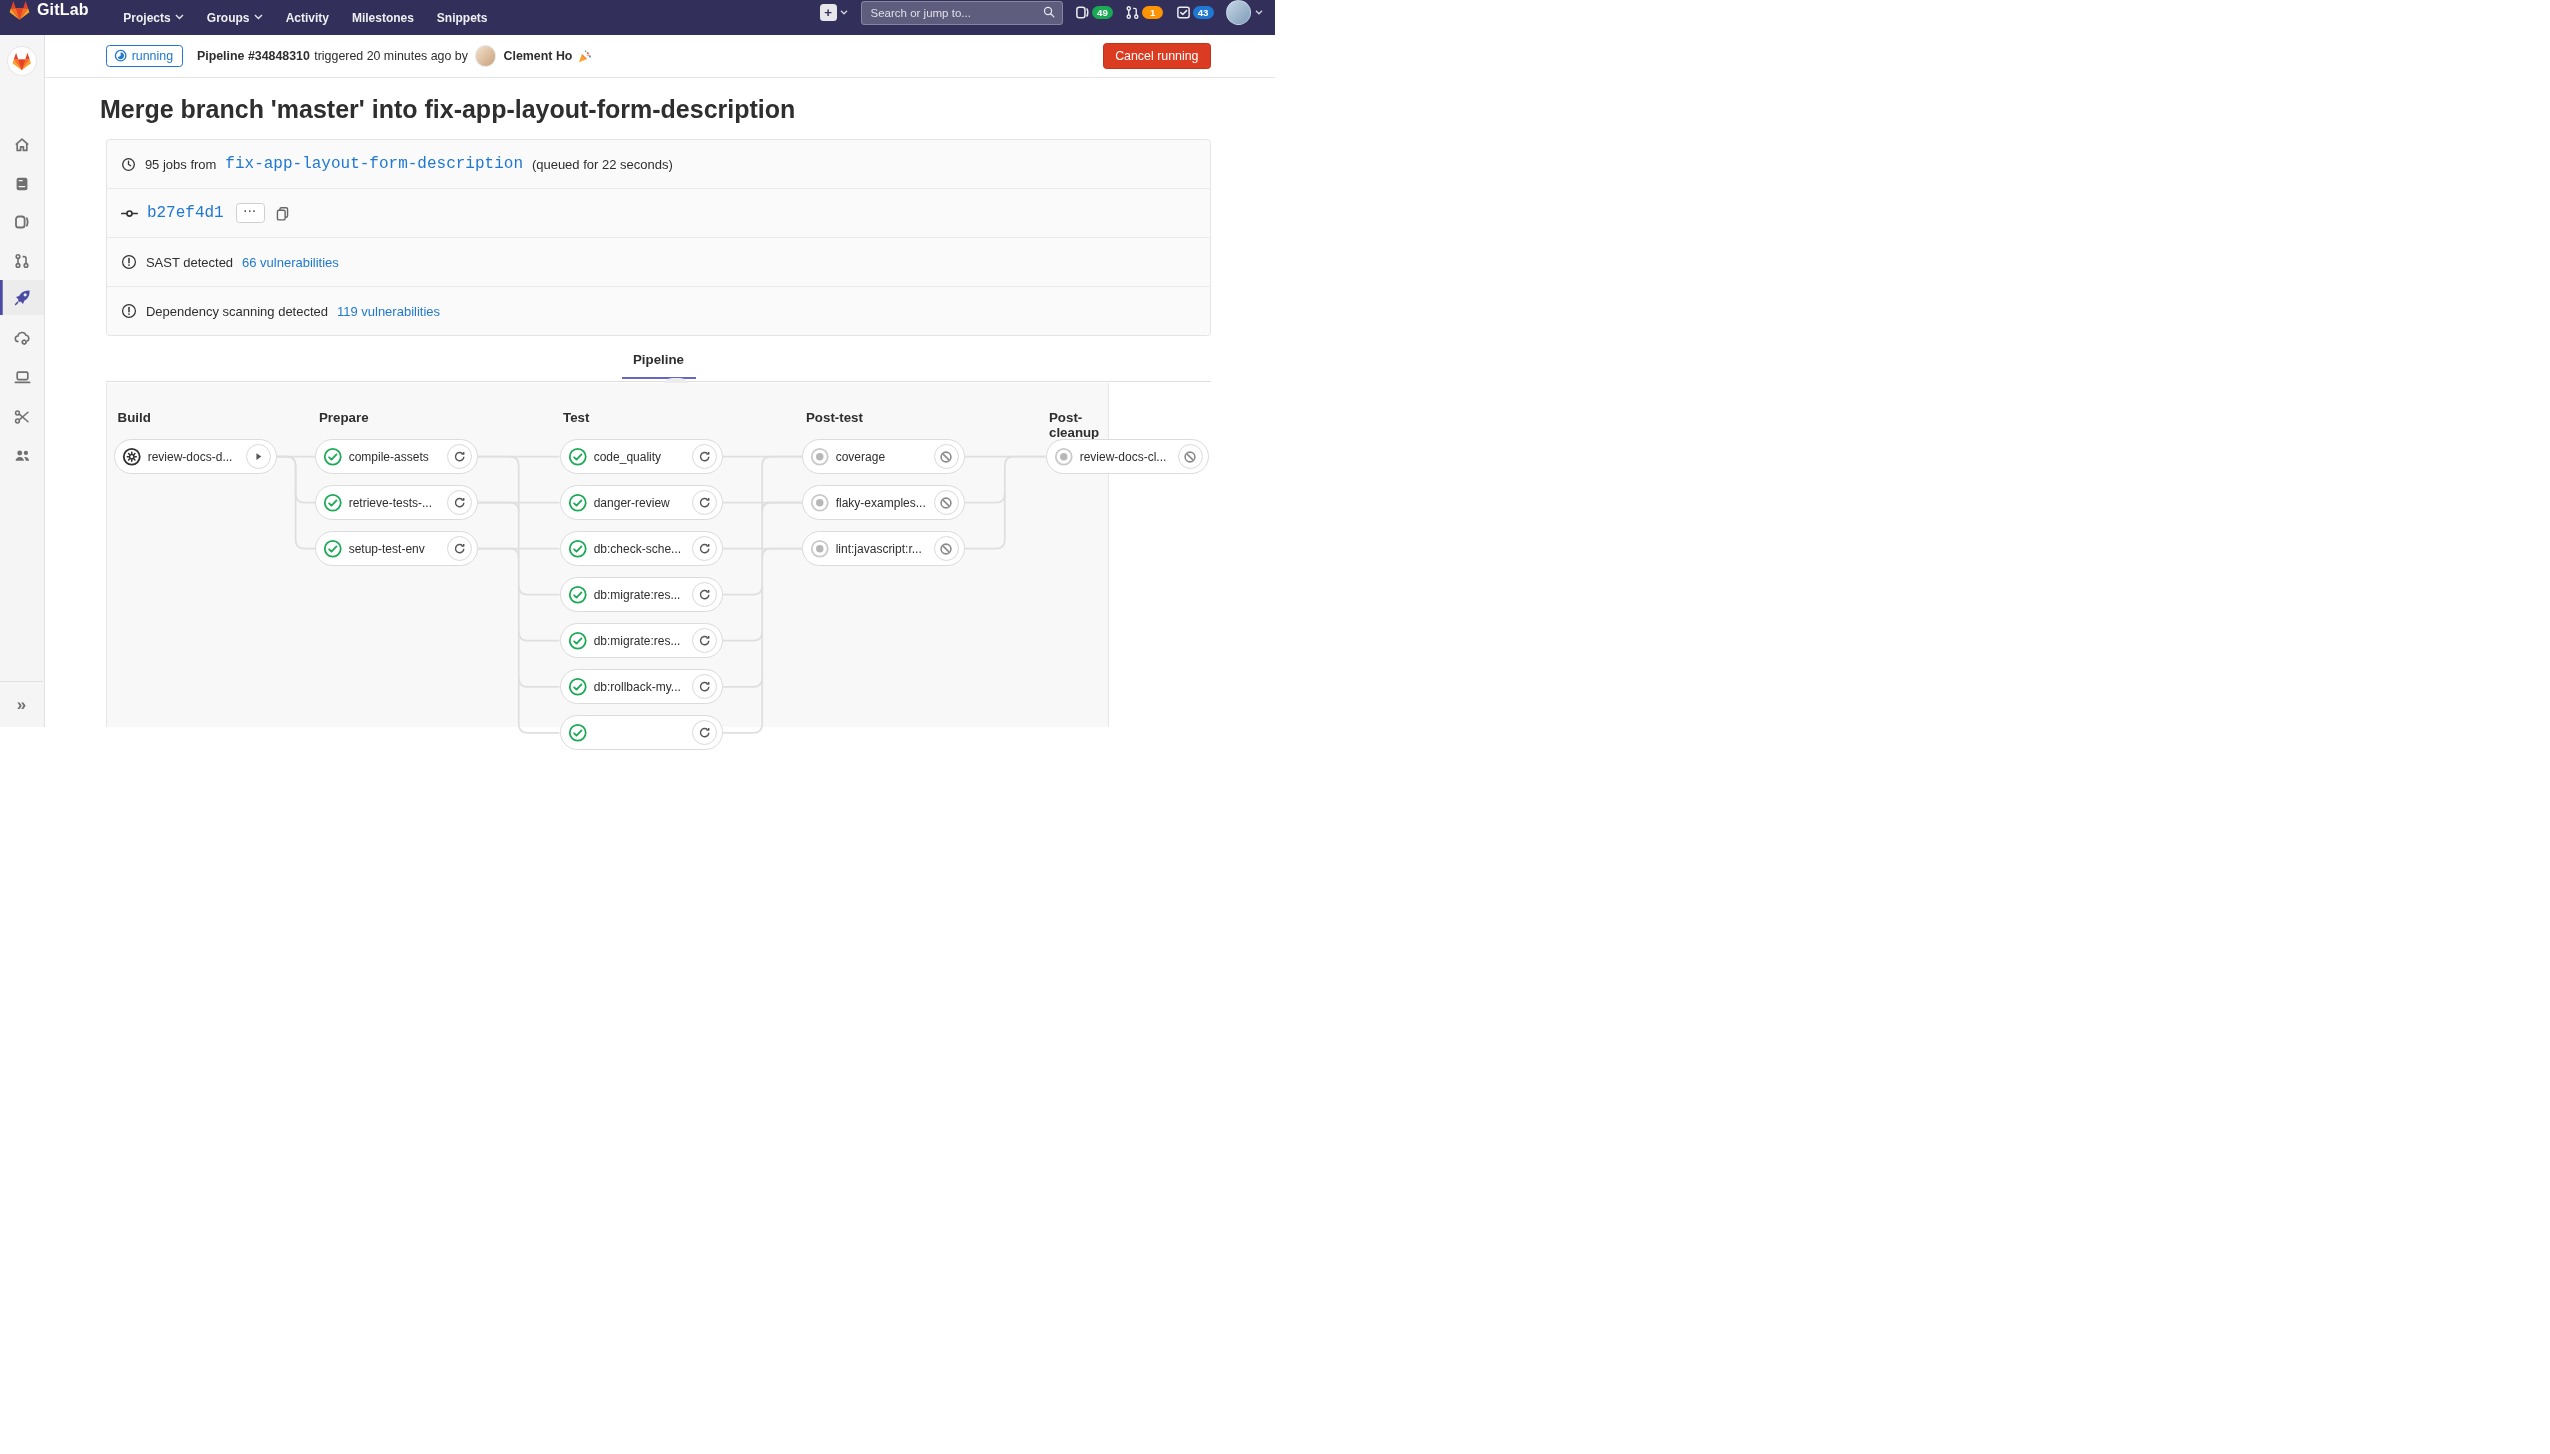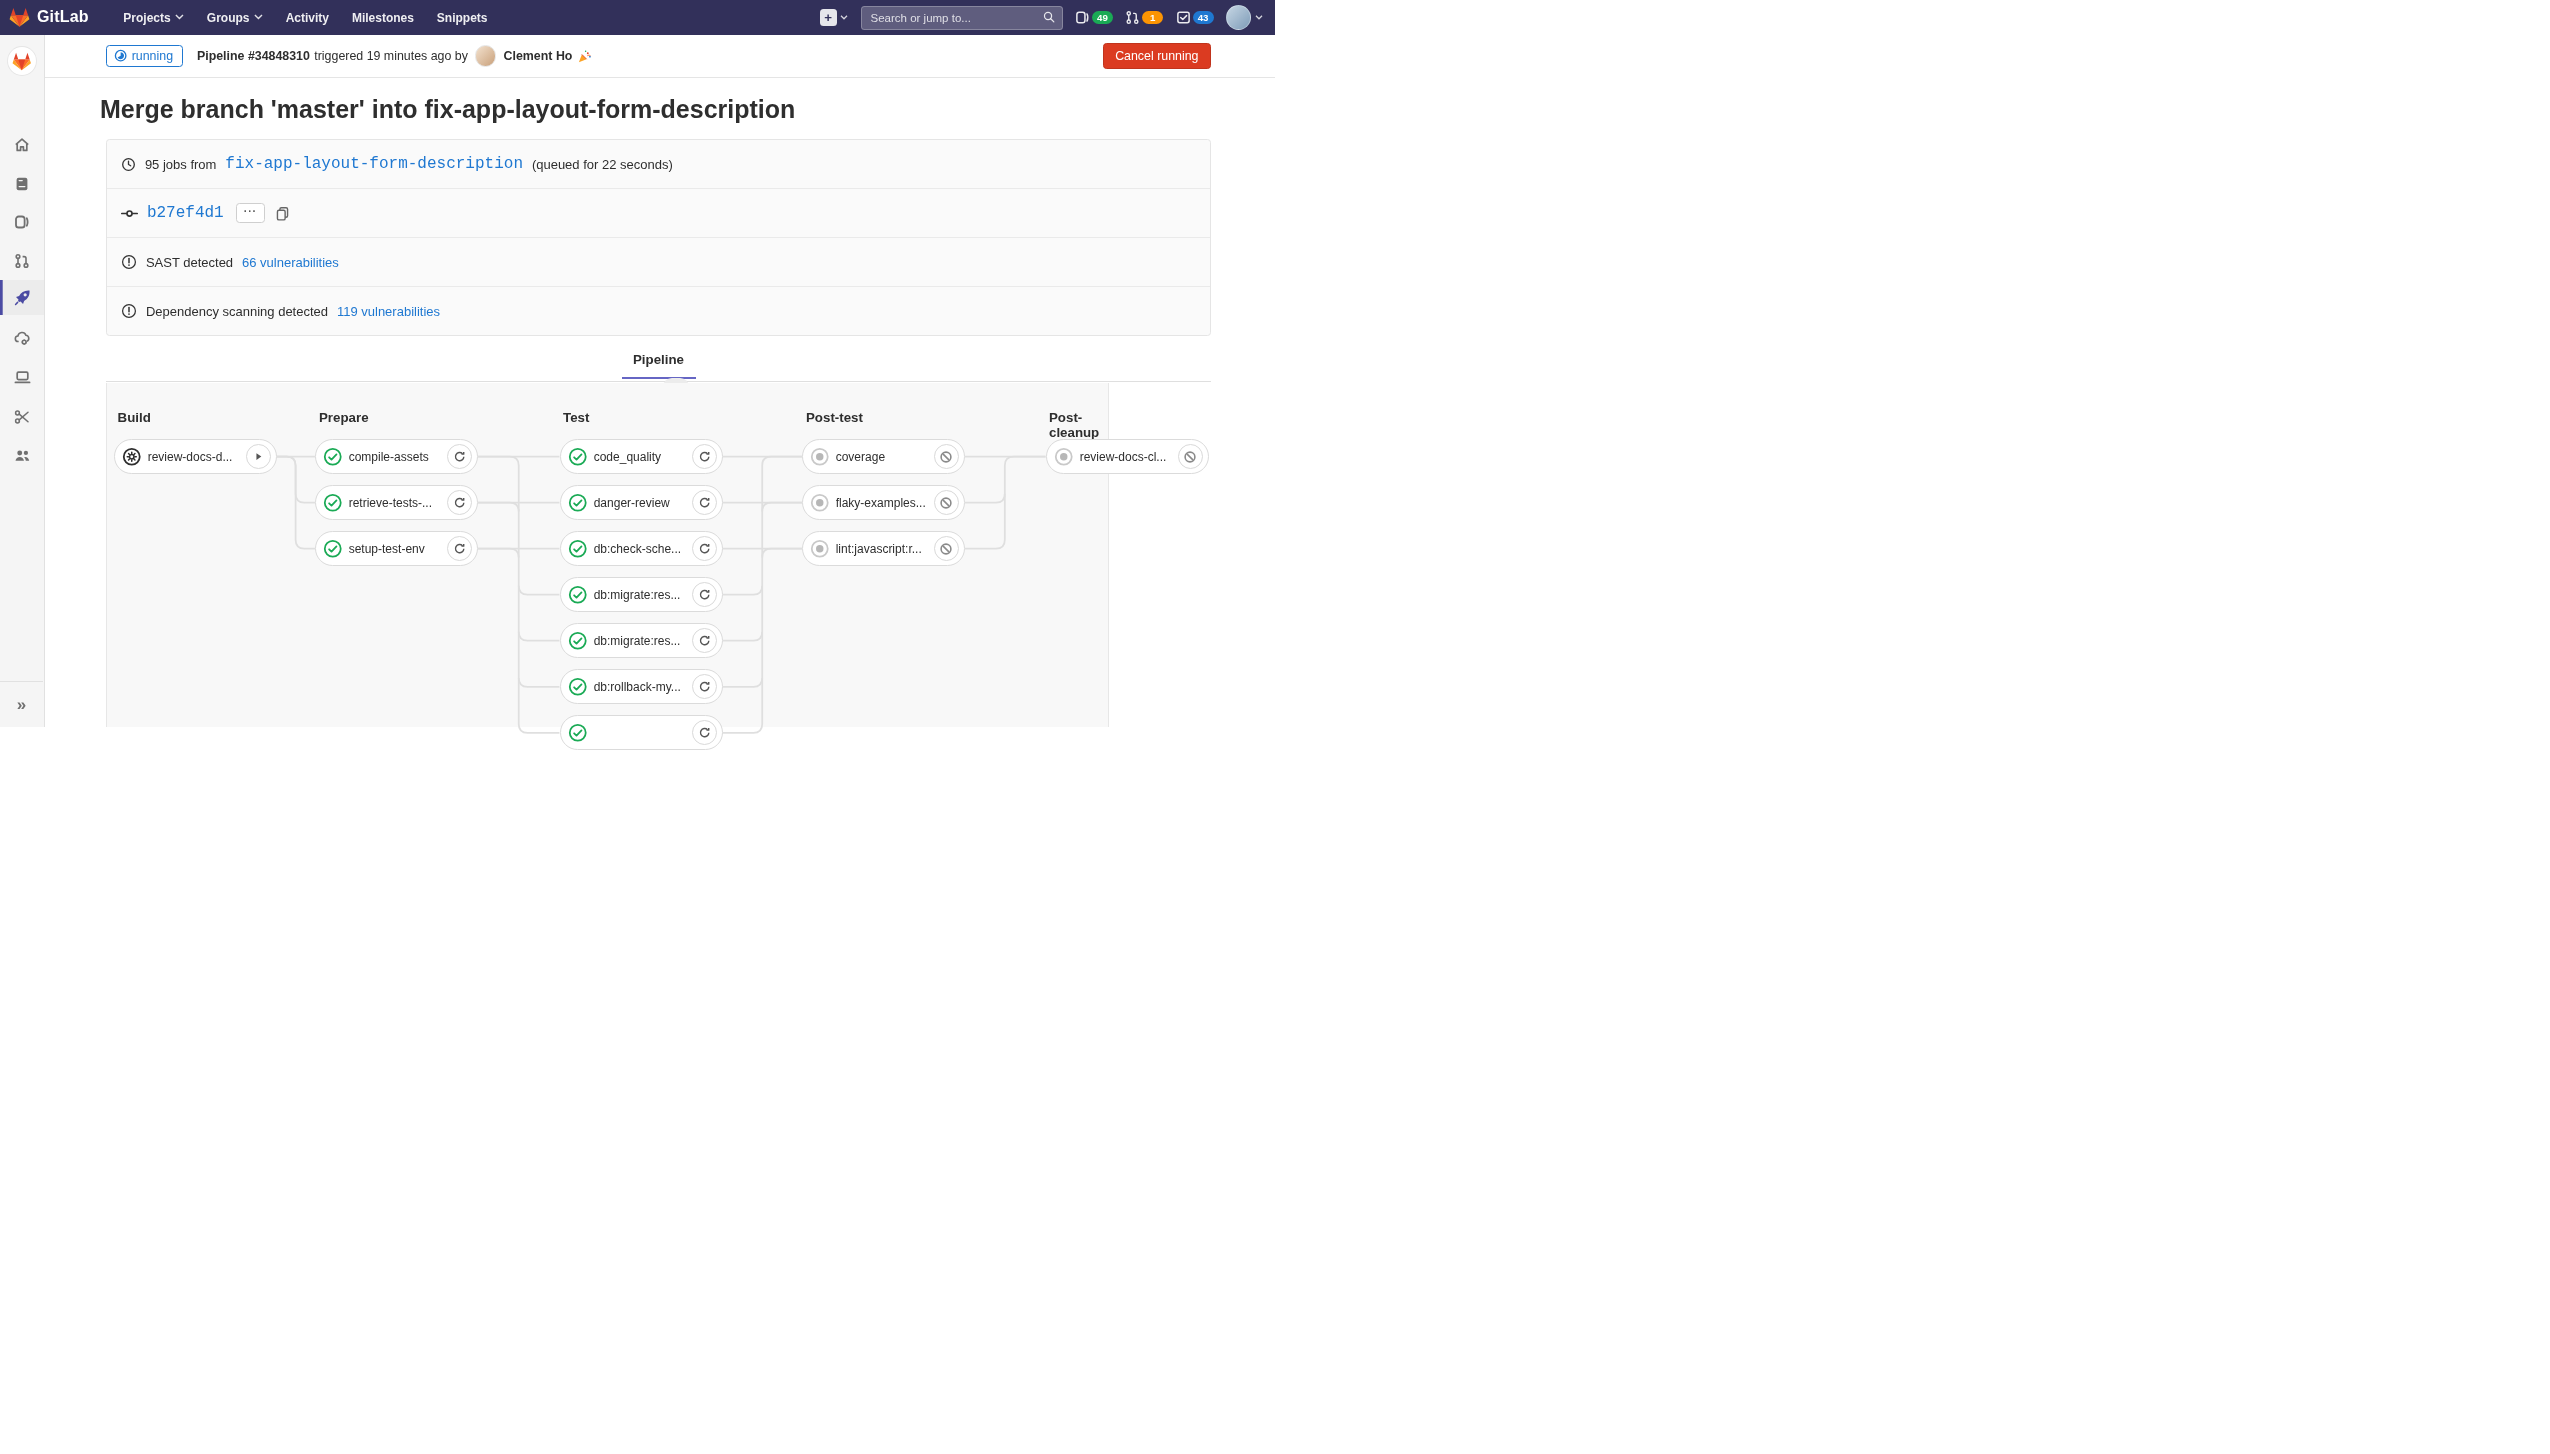--- a/index.html
+++ b/index.html
@@ -2,21 +2,21 @@
 <html style="font-size:14px"><head>
 <meta charset="utf-8">
 <style>
   html,body{margin:0;padding:0;width:1275px;height:727px;overflow:hidden;
     font-family:"Liberation Sans","DejaVu Sans",sans-serif;background:#fff;color:#2e2e2e;}
   .mono{font-family:"Liberation Mono","DejaVu Sans Mono",monospace;}
   svg{display:block;}
 
   
   .navbar{position:absolute;top:0;left:0;width:1275px;height:35px;background:#32305a;
-    display:flex;align-items:center;z-index:50;}
+    display:flex;align-items:flex-start;z-index:50;}
   .nb-logo{display:flex;align-items:center;gap:7px;padding:0 8.9px 0 8.9px;}
   .nb-brand{color:#fff;font-size:16px;font-weight:bold;letter-spacing:0.2px;}
   .nb-links{display:flex;align-items:center;gap:3.5px;margin-left:16px;}
   .nb-link{color:rgba(255,255,255,.92);font-size:12px;font-weight:bold;padding:0 9.7px;height:35px;
     display:flex;align-items:center;gap:4.4px;cursor:pointer;}
   .nb-right{margin-left:auto;display:flex;align-items:center;gap:12.4px;padding-right:12.4px;}
   .nb-plus{display:flex;align-items:center;gap:3.5px;cursor:pointer;}
   .plusbox{width:17px;height:17px;border-radius:3.5px;background:rgba(255,255,255,.88);
     display:flex;align-items:center;justify-content:center;color:#32305a;font-weight:bold;font-size:13.3px;line-height:1;}
   .nb-search{position:relative;width:202px;}
@@ -251,21 +251,21 @@
 <div class="phead">
   <span class="run-badge">
     <svg width="13.3" height="13.3" viewBox="0 0 16 16">
         <circle cx="8" cy="8" r="6.3" fill="none" stroke="#1f78d1" stroke-width="1.6"></circle>
         <path d="M8 8V3.8A4.2 4.2 0 1 1 4.3 10.2Z" fill="#1f78d1"></path>
       </svg>
     <span>running</span>
   </span>
   <span class="byline">
     <b>Pipeline #34848310</b>
-    <span>triggered 19 minutes ago by</span>
+    <span>triggered 20 minutes ago by</span>
     <span class="mini-avatar"></span>
     <b>Clement Ho</b>
     <svg width="15" height="15" viewBox="0 0 16 16">
         <path d="M2 14 5.2 5.8 10.2 10.8Z" fill="#fca326"></path>
         <path d="M5.2 5.8 10.2 10.8" stroke="#e24329" stroke-width="1" fill="none"></path>
         <circle cx="11.5" cy="4.5" r="1" fill="#e24329"></circle>
         <circle cx="13.8" cy="8.2" r=".9" fill="#1f78d1"></circle>
         <circle cx="9.2" cy="2.4" r=".8" fill="#1aaa55"></circle>
         <path d="M11 7.2c1-.8 2.4-.8 3.4 0" stroke="#fc6d26" fill="none"></path>
       </svg>

